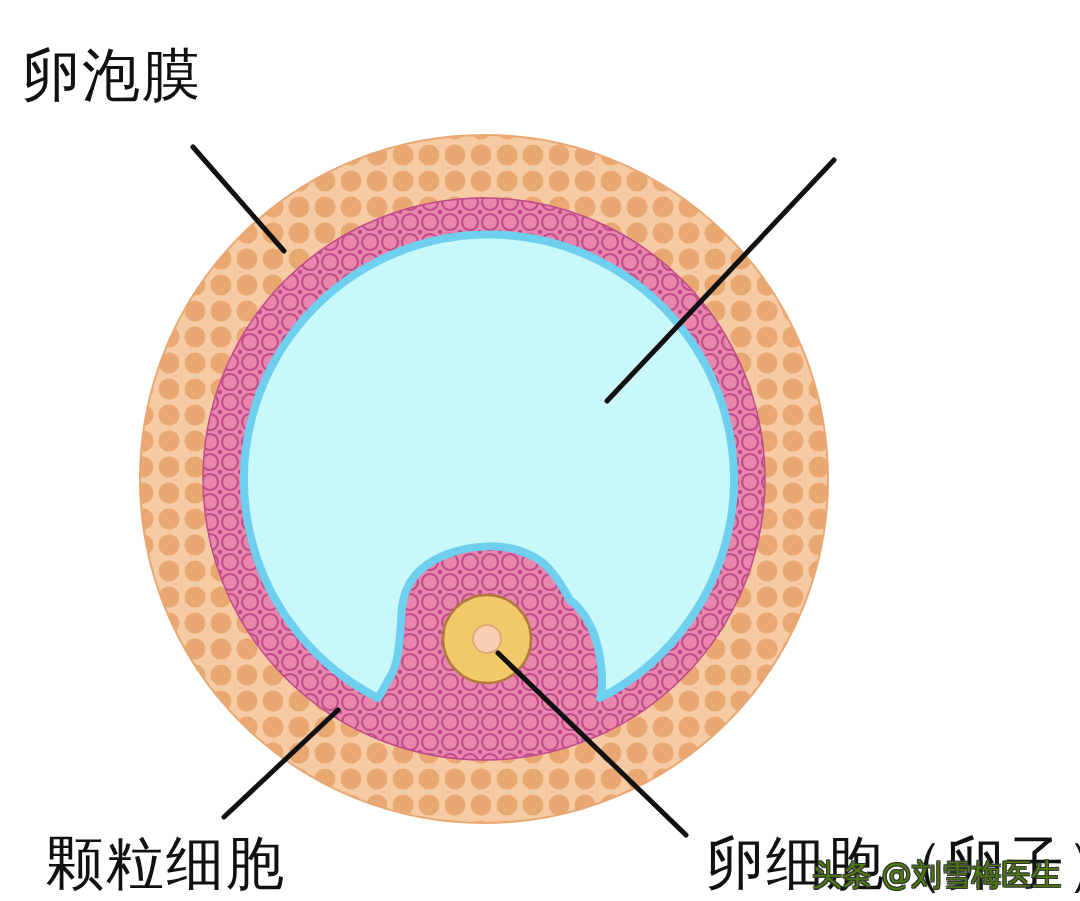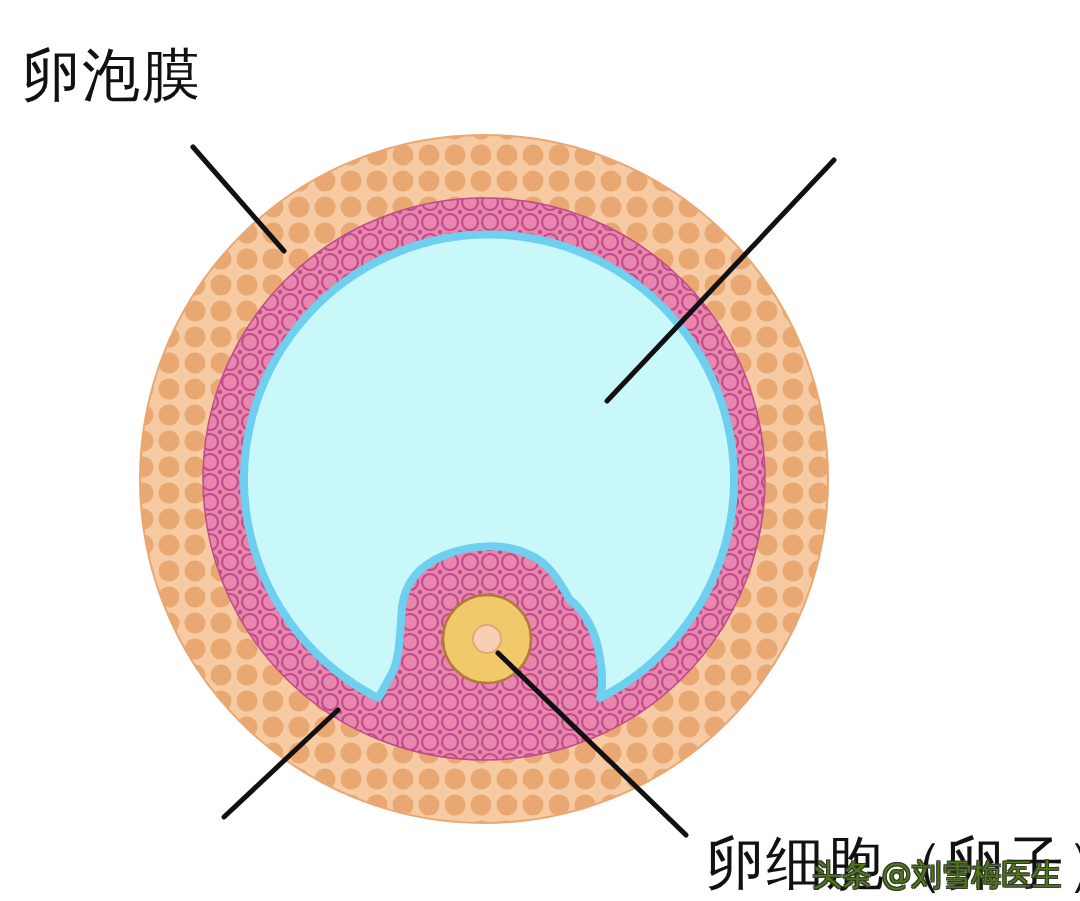--- a/index.html
+++ b/index.html
@@ -62,15 +62,16 @@
 
     <g stroke="#111111" stroke-width="5" stroke-linecap="round">
       <line x1="193" y1="135" x2="284" y2="239"></line>
       <line x1="834" y1="148" x2="607" y2="389"></line>
       <line x1="224" y1="805" x2="338" y2="698"></line>
       <line x1="498" y1="641" x2="686" y2="823"></line>
     </g>
   </svg>
 
   <div class="label" style="left:22px; top:34px;">卵泡膜</div>
+  <div class="label" style="left:46px; top:822px;">颗粒细胞</div>
   <div class="label" style="left:706px; top:822px;">卵细胞（卵子）</div>
   <div class="watermark" style="left:812px; top:848px;">头条 @刘雪梅医生</div>
 </div>
 
 </body></html>

